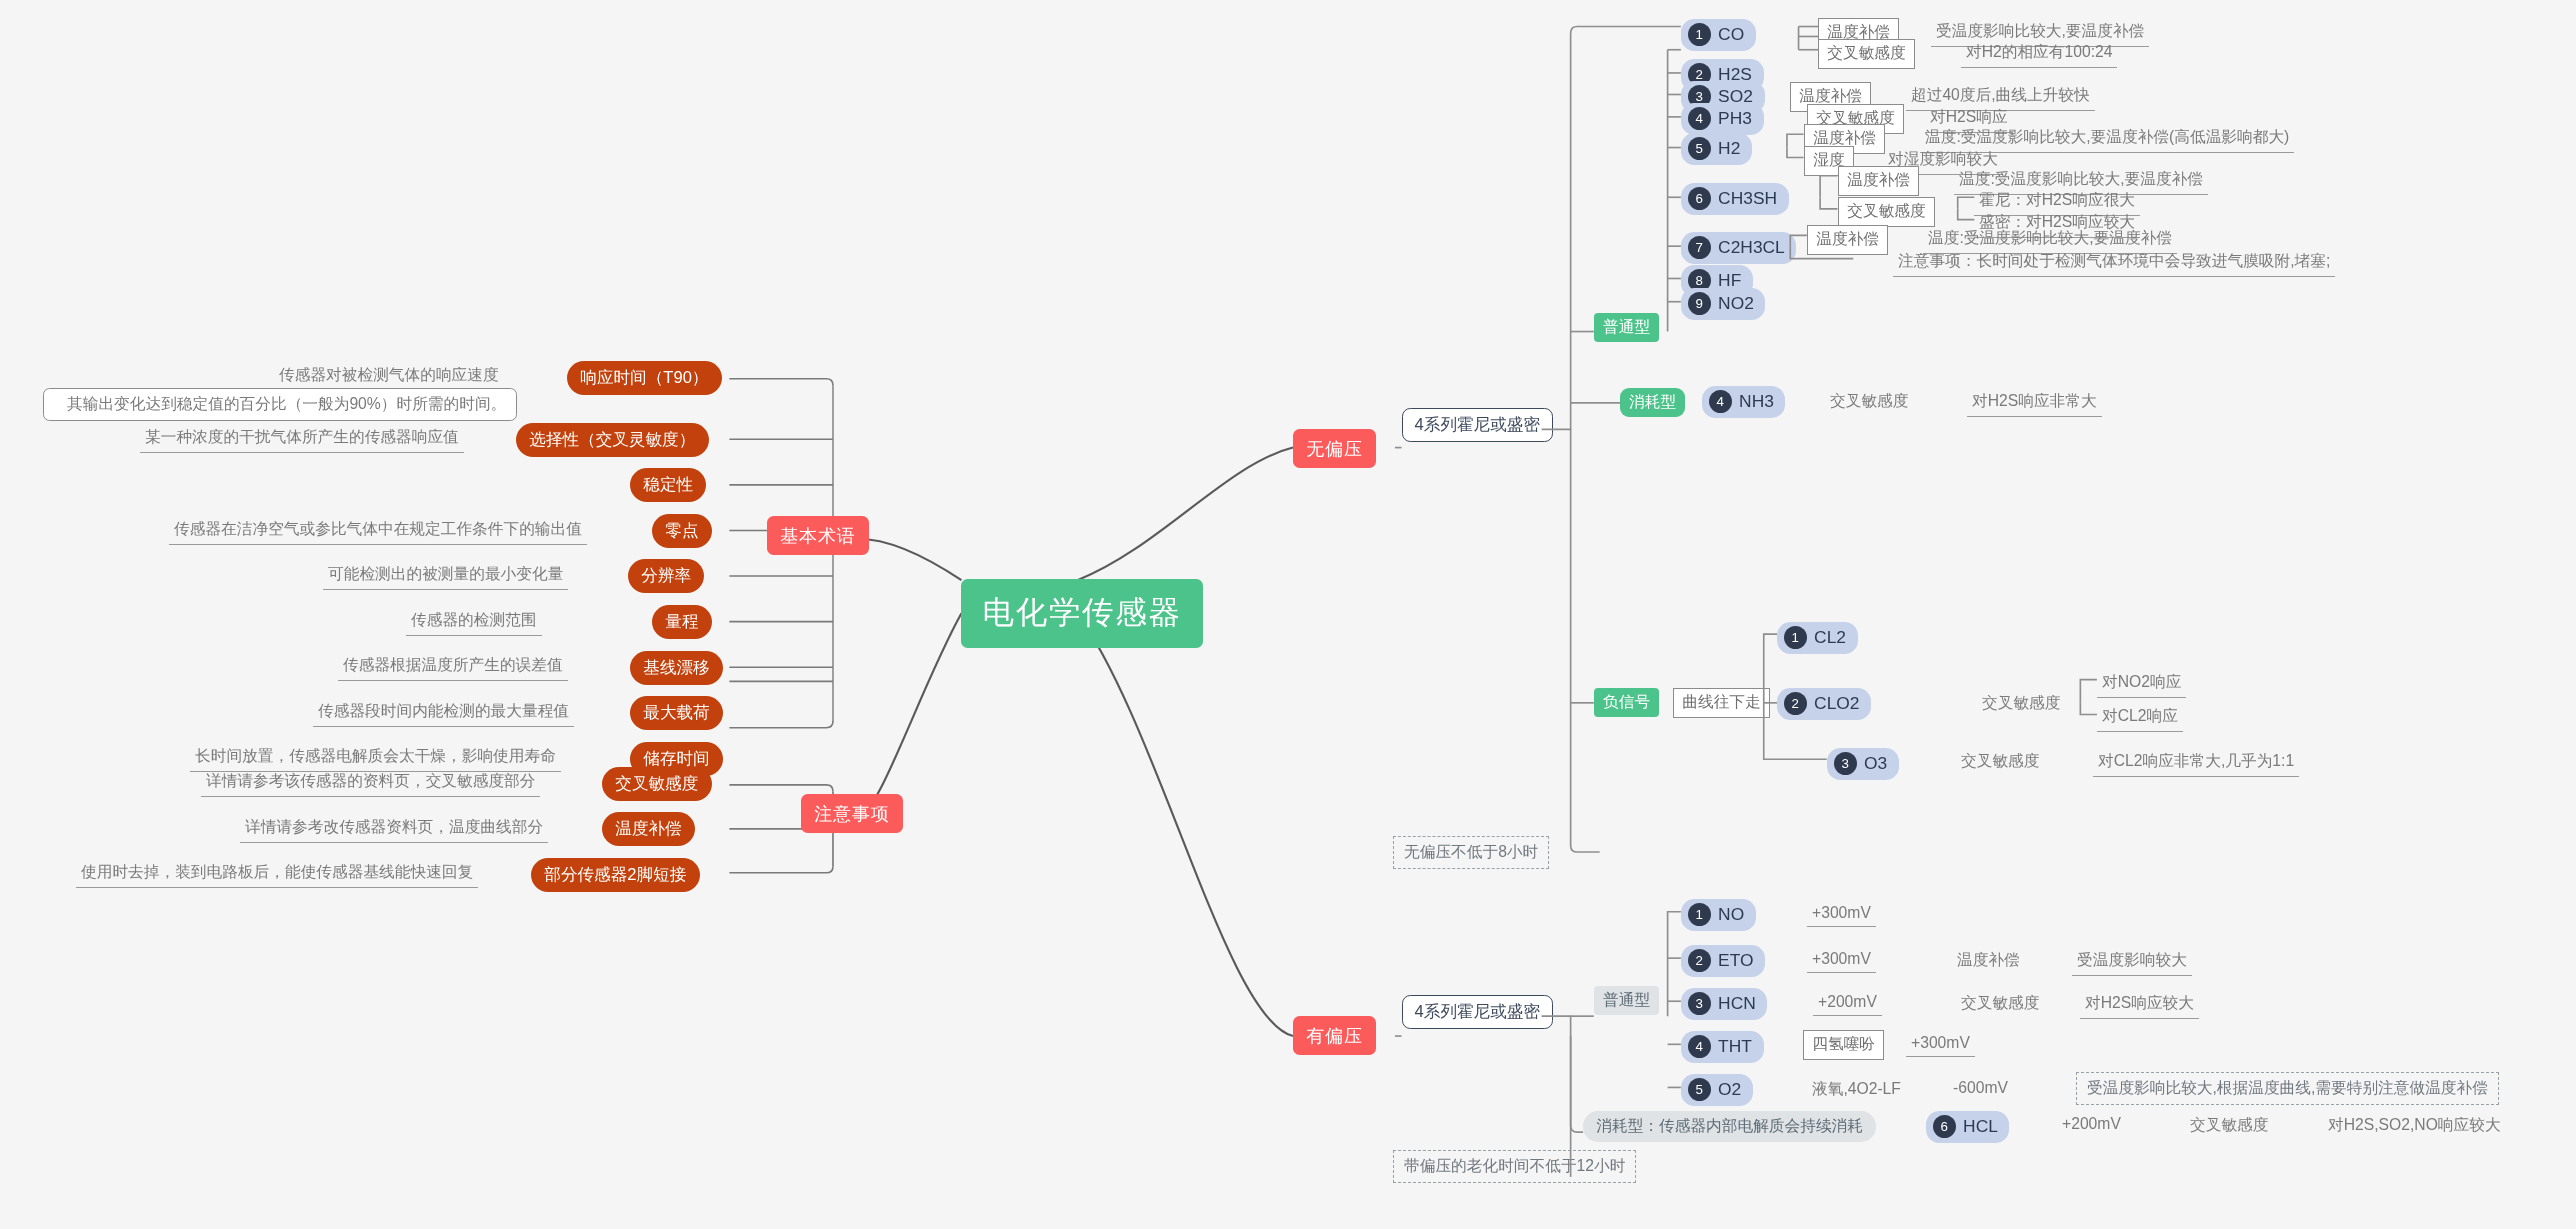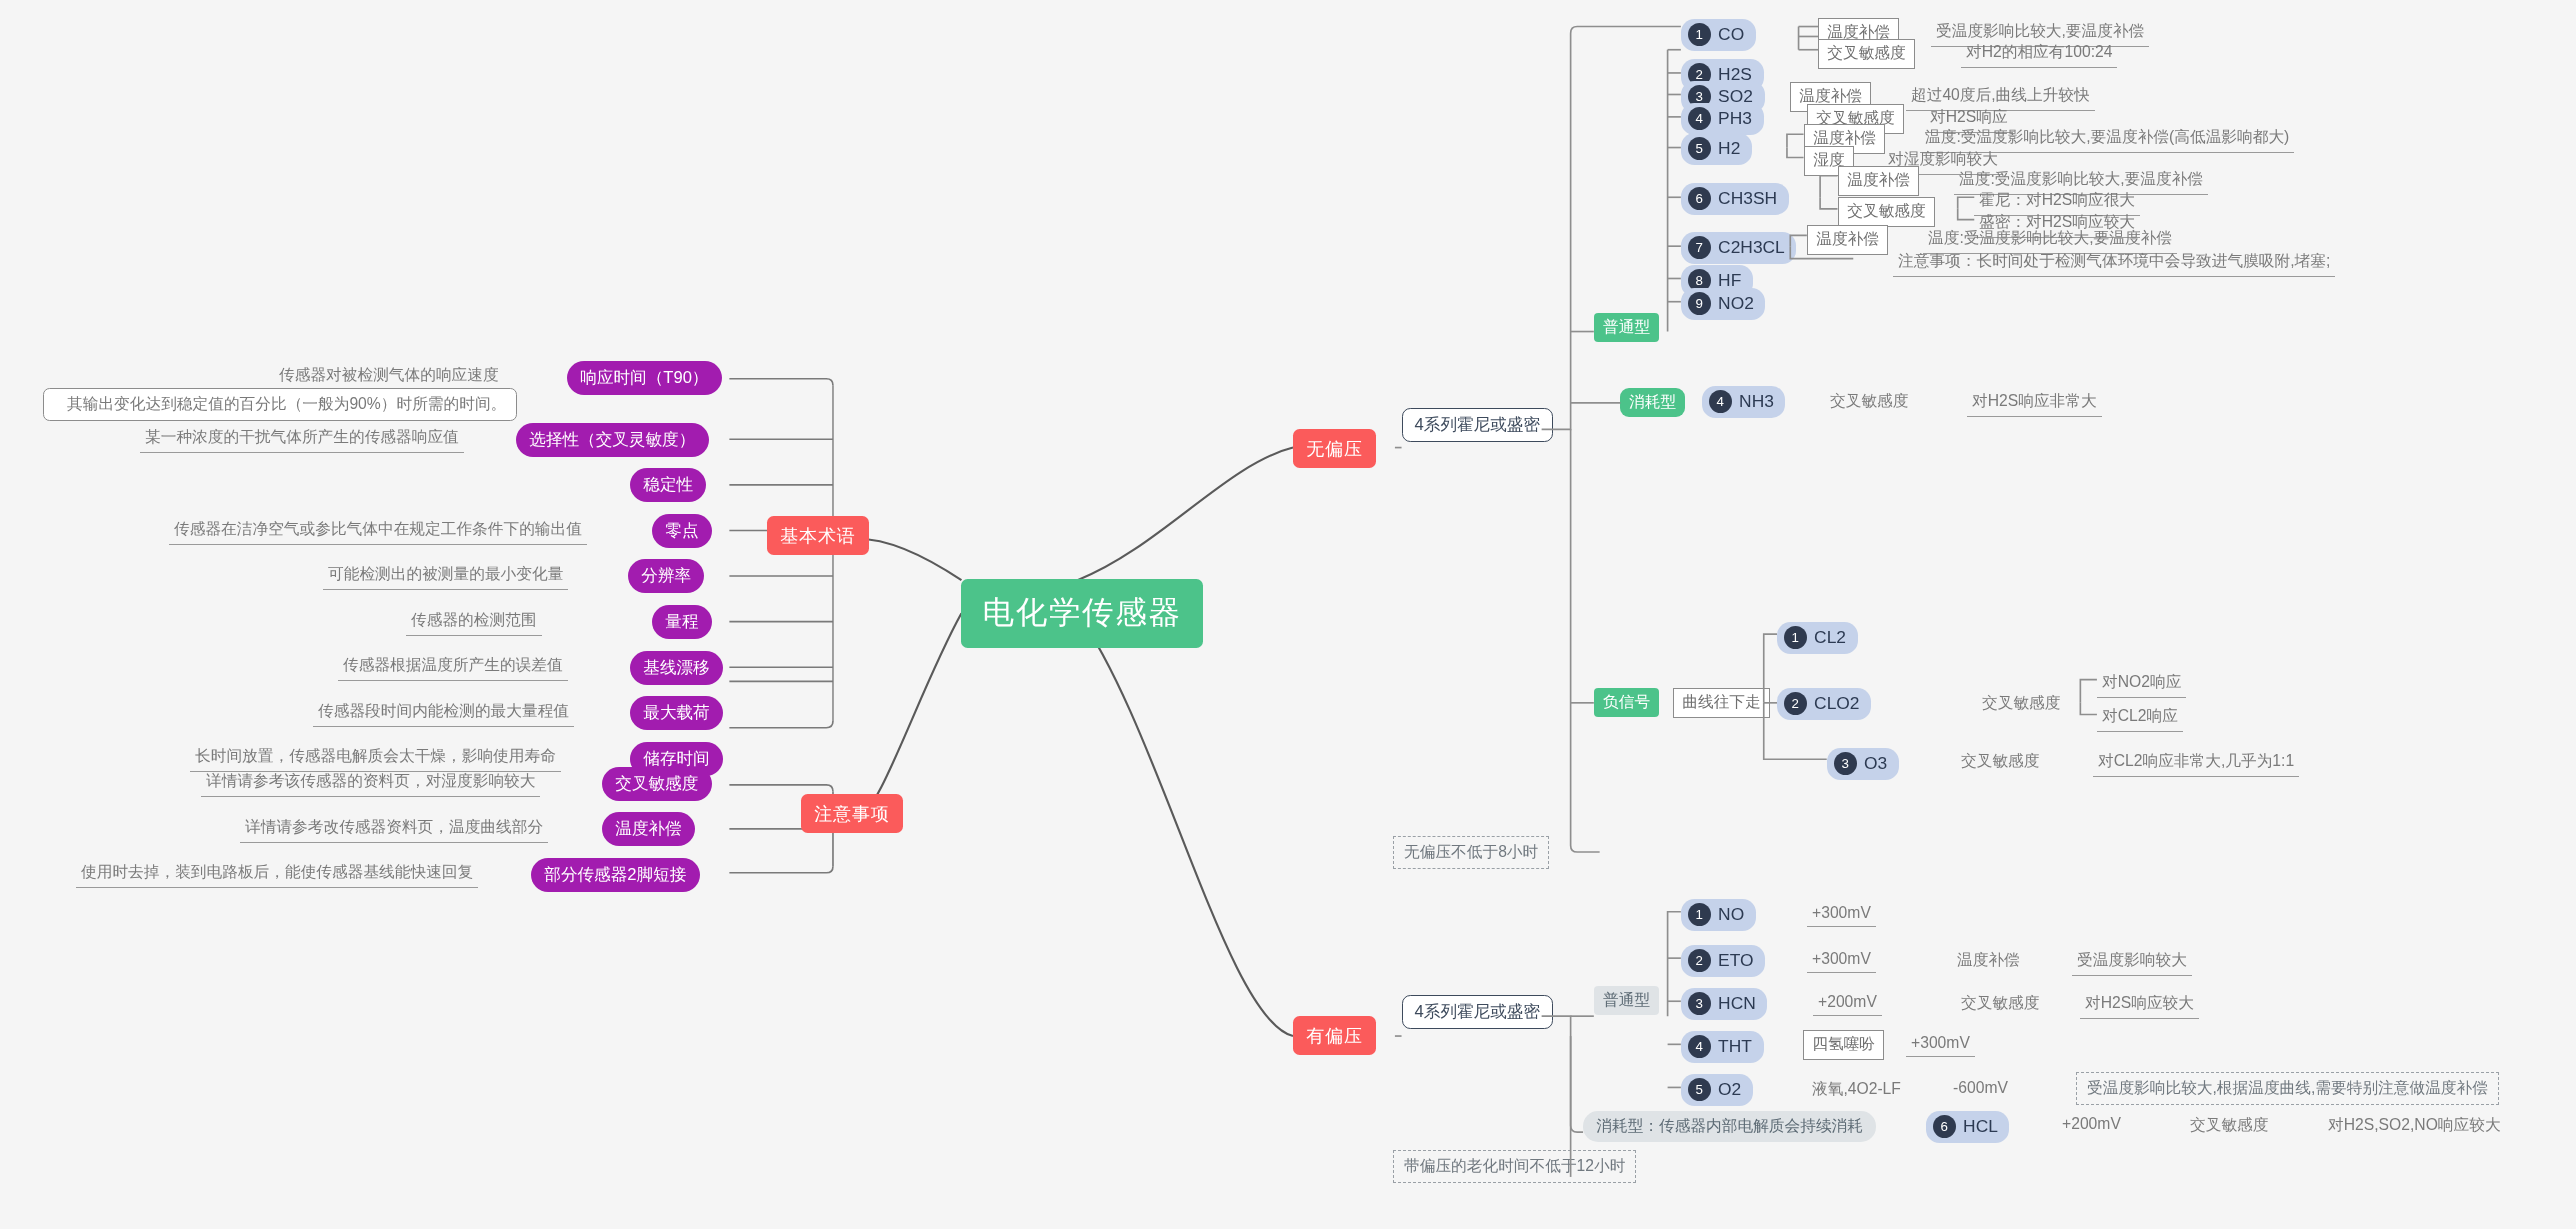--- a/index.html
+++ b/index.html
@@ -19,21 +19,21 @@
     background:#4cc38a;color:#fff;border-radius:6.6px;
     font-size:31.5px;padding:13.3px 21.5px;letter-spacing:1.7px;
   }
   
   .red{
     background:#fb5b5b;color:#fff;border-radius:6.6px;
     font-size:18px;padding:7.5px 13.3px;letter-spacing:0.8px;
   }
   
   .pill{
-    background:#a21caf;color:#fff;border-radius:18px;
+    background:#c2410c;color:#fff;border-radius:18px;
     font-size:16.6px;padding:5.8px 13.3px;
   }
   
   .leaf{
     color:#7a7a7a;font-size:15.7px;padding:3.3px 5px 4.1px 5px;
     border-bottom:1.7px solid #9a9a9a;
   }
   .leaf.nb{border-bottom:none;}
   
   .boxed{
@@ -141,21 +141,21 @@
 
   <div class="node pill" style="left:630px;top:696px;">最大载荷</div>
   <div class="node leaf" style="left:313px;top:698px;">传感器段时间内能检测的最大量程值</div>
 
   <div class="node pill" style="left:630px;top:742px;">储存时间</div>
   <div class="node leaf" style="left:190px;top:743px;">长时间放置，传感器电解质会太干燥，影响使用寿命</div>
 
   <div class="node red" style="left:767px;top:794px;margin-left:34px;">注意事项</div>
 
   <div class="node pill" style="left:602px;top:767px;">交叉敏感度</div>
-  <div class="node leaf" style="left:201px;top:768px;">详情请参考该传感器的资料页，对湿度影响较大</div>
+  <div class="node leaf" style="left:201px;top:768px;">详情请参考该传感器的资料页，交叉敏感度部分</div>
 
   <div class="node pill" style="left:602px;top:812px;">温度补偿</div>
   <div class="node leaf" style="left:240px;top:814px;">详情请参考改传感器资料页，温度曲线部分</div>
 
   <div class="node pill" style="left:531px;top:858px;">部分传感器2脚短接</div>
   <div class="node leaf" style="left:76px;top:859px;">使用时去掉，装到电路板后，能使传感器基线能快速回复</div>
 
   <div class="node red" style="left:1293px;top:429px;">无偏压</div>
   <div class="node outline" style="left:1402px;top:408px;">4系列霍尼或盛密</div>
   <div class="node dashed" style="left:1393px;top:836px;">无偏压不低于8小时</div>

